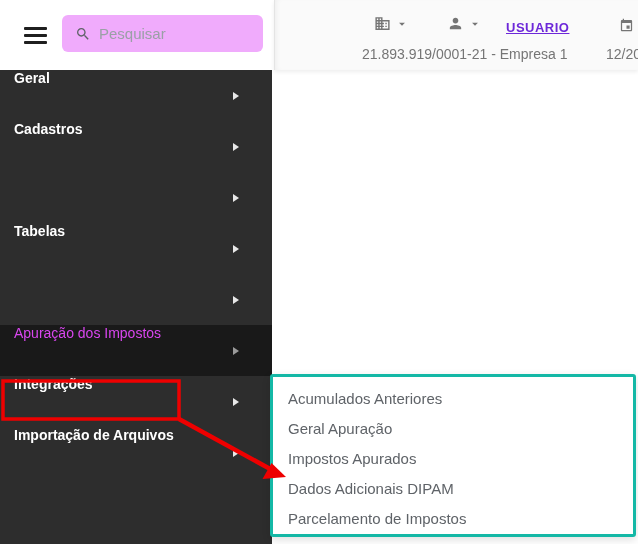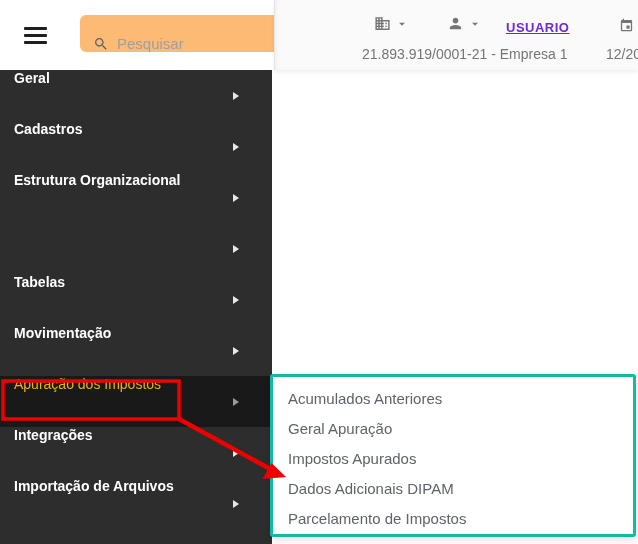--- a/index.html
+++ b/index.html
@@ -8,22 +8,22 @@
   .stage { position:relative; width:638px; height:544px; background:#fff; }
 
   
   .header { position:absolute; left:0; top:0; width:638px; height:70px; background:#fff; }
   .header-right { position:absolute; left:274px; top:0; width:364px; height:70px;
                   background:#fafafa; border-left:1px solid #e4e4e4;
                   box-shadow:inset 4px 0 6px -4px rgba(0,0,0,.08), 0 2px 4px rgba(0,0,0,.07); }
   .hamburger { position:absolute; left:24px; top:27px; width:23px; height:17px;
                display:flex; flex-direction:column; justify-content:space-between; cursor:pointer; }
   .hamburger span { display:block; height:3px; background:#1f1f1f; border-radius:1px; }
-  .searchbox { position:absolute; left:80px; top:15px; width:201px; height:37px;
-               background:#fdba74; border-radius:6px; display:flex; align-items:flex-end; }
+  .searchbox { position:absolute; left:62px; top:15px; width:201px; height:37px;
+               background:#f0abfc; border-radius:6px; display:flex; align-items:center; }
   .searchbox svg { margin-left:13px; flex:none; }
   .searchbox input { border:none; outline:none; background:transparent; width:150px;
                      margin-left:8px; font-size:15px; color:#444;
                      font-family:"Liberation Sans", sans-serif; }
   .searchbox input::placeholder { color:#9aa0a6; opacity:1; }
 
   .hicon { position:absolute; cursor:pointer; }
   .user-label { position:absolute; left:506px; top:20px; width:70px; font-size:13px;
                 font-weight:bold; letter-spacing:.5px; color:#6d28d9;text-decoration:underline; }
   .company-line { position:absolute; left:362px; top:46px; width:210px; font-size:14px;
@@ -33,21 +33,21 @@
 
   
   .sidebar { position:absolute; left:0; top:70px; width:272px; height:474px; background:#2d2d2d; }
   .side-item { position:relative; height:51px; display:flex; 
                padding-left:14px; cursor:pointer; }
   .side-item .lbl { font-size:14px; font-weight:bold; color:#ffffff; }
   .side-item .arr { position:absolute; right:33px; top:50%; margin-top:-4px; width:0; height:0;
                     border-top:4px solid transparent; border-bottom:4px solid transparent;
                     border-left:6px solid #e8e8e8; }
   .side-item.active { background:#191919; }
-  .side-item.active .lbl { color:#eab308; font-weight:normal; }
+  .side-item.active .lbl { color:#d946ef; font-weight:normal; }
   .side-item.active .arr { border-left-color:#9a9a9a; }
 
   
   .popup { position:absolute; left:270px; top:374px; width:366px; height:163px;
            background:#ffffff; border:3px solid #14b8a6; border-radius:3px;
            box-shadow:0 3px 8px rgba(0,0,0,.12); padding-top:6px; z-index:20; }
   .popup-item { height:30px; display:flex; align-items:center; padding-left:15px;
                 font-size:15px; color:#5f6368; cursor:pointer; white-space:nowrap; }
 
   
@@ -103,32 +103,27 @@
   <div class="sidebar">
     <div class="side-item">
       <span class="lbl">Geral</span>
       <span class="arr"></span>
     </div>
     <div class="side-item">
       <span class="lbl">Cadastros</span>
       <span class="arr"></span>
     </div>
     <div class="side-item">
-      <span class="lbl">Estrutura Organizacional</span>
-      <span class="arr"></span>
-    </div>
-    <div class="side-item">
       <span class="arr"></span>
     </div>
     <div class="side-item">
       <span class="lbl">Tabelas</span>
       <span class="arr"></span>
     </div>
     <div class="side-item">
-      <span class="lbl">Movimentação</span>
       <span class="arr"></span>
     </div>
     <div class="side-item active">
       <span class="lbl">Apuração dos Impostos</span>
       <span class="arr"></span>
     </div>
     <div class="side-item">
       <span class="lbl">Integrações</span>
       <span class="arr"></span>
     </div>

